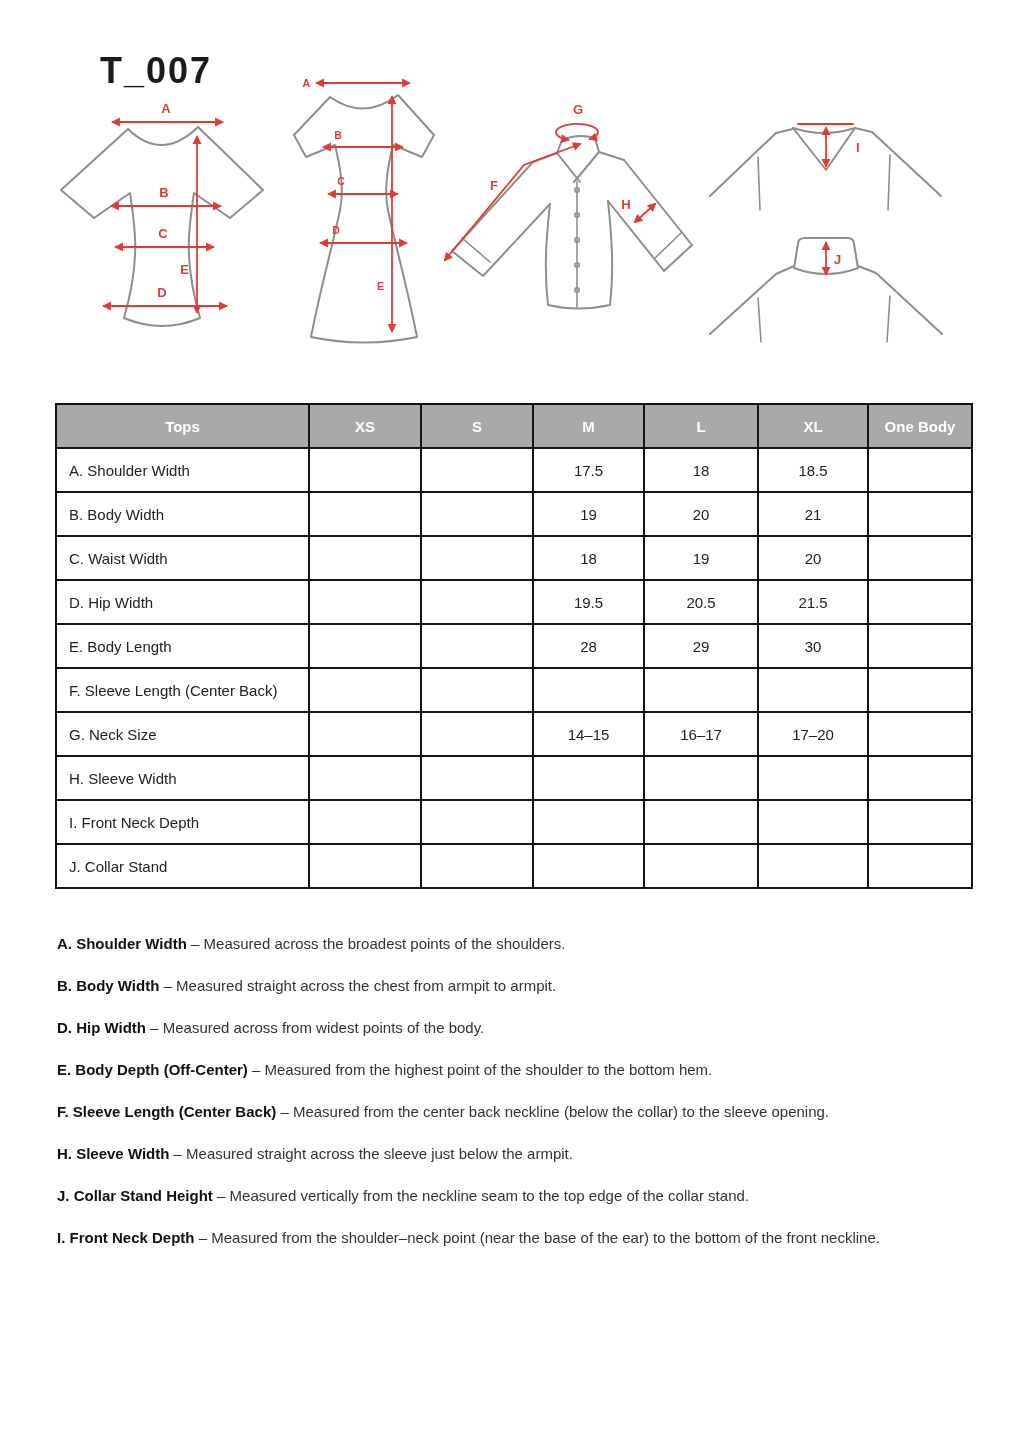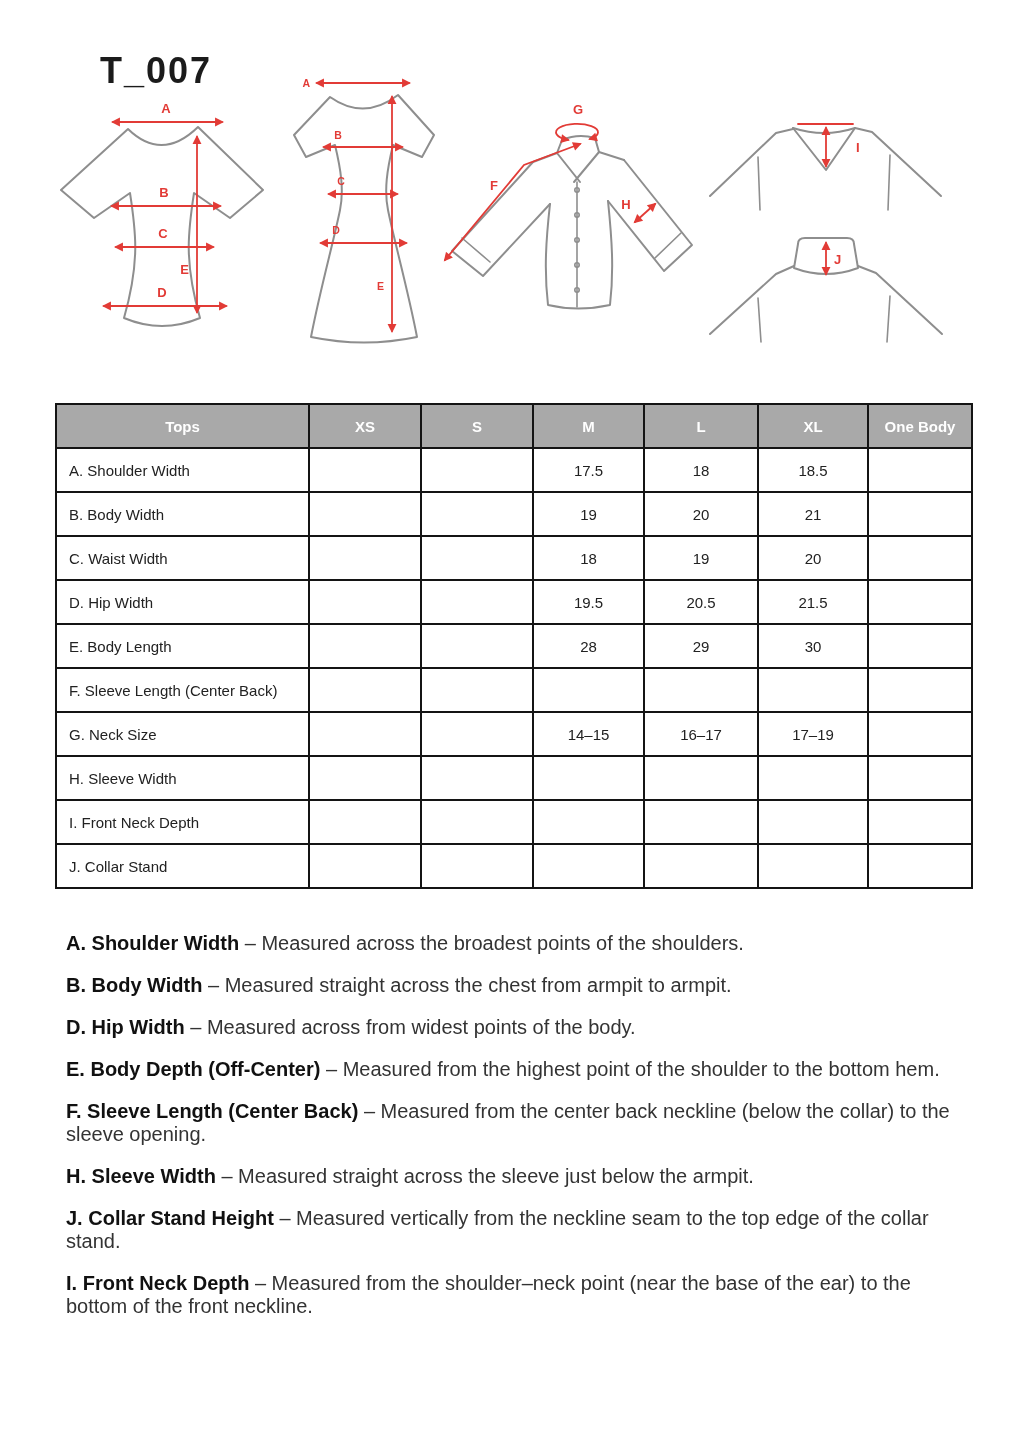--- a/index.html
+++ b/index.html
@@ -61,22 +61,22 @@
   .size-table td { height: 44px; color: #222222; background: #ffffff; }
   .size-table td.rowlabel { text-align: left; padding-left: 12px; }
 
   .definitions {
     position: absolute;
     left: 55px;
     top: 932px;
     width: 920px;
   }
   .definitions p {
-    margin: 0 0 19px 11px;
-    font-size: 20px;
+    margin: 0 0 19px 2px;
+    font-size: 15px;
     line-height: 23px;
     color: #333333;
   }
   .definitions strong { color: #111111; font-weight: 700; }
 </style>
 </head>
 <body>
 
 <div class="page">
 
@@ -234,21 +234,21 @@
         <td></td>
         <td></td>
         <td></td>
       </tr>
       <tr>
         <td class="rowlabel">G. Neck Size</td>
         <td></td>
         <td></td>
         <td>14–15</td>
         <td>16–17</td>
-        <td>17–19</td>
+        <td>17–20</td>
         <td></td>
       </tr>
       <tr>
         <td class="rowlabel">H. Sleeve Width</td>
         <td></td>
         <td></td>
         <td></td>
         <td></td>
         <td></td>
         <td></td>

